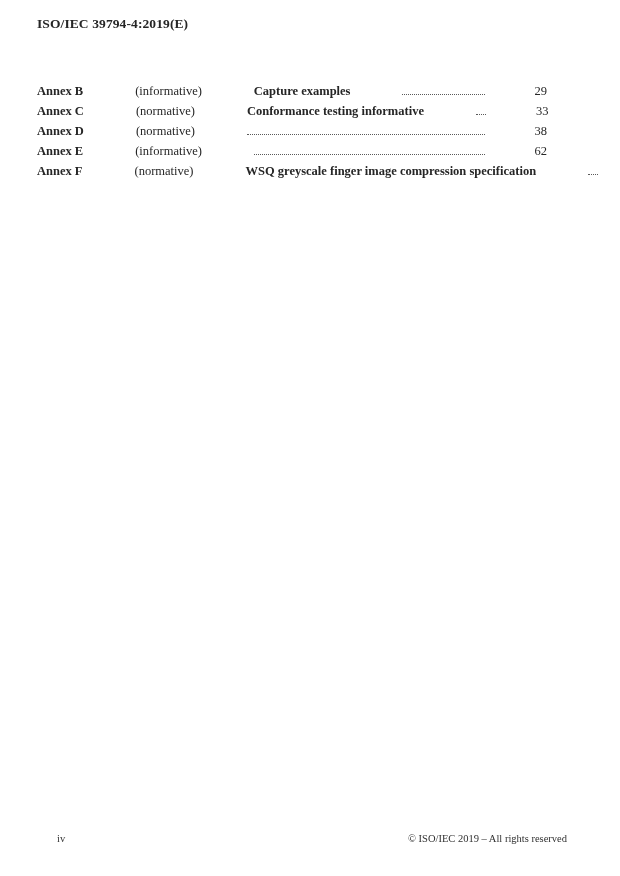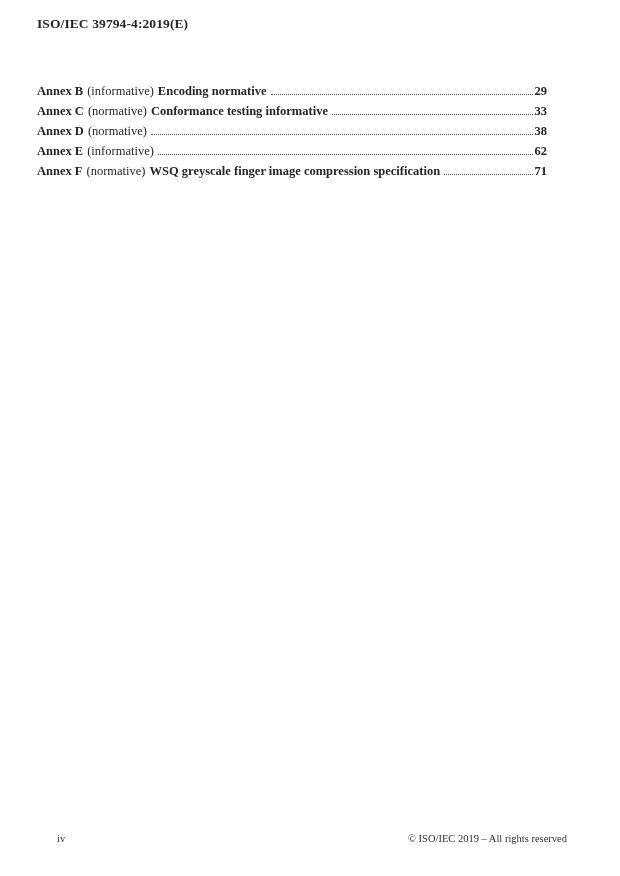--- a/index.html
+++ b/index.html
@@ -28,39 +28,40 @@
     left: 37px;
     top: 84px;
     width: 510px;
   }
   .toc-row {
     display: flex;
     align-items: baseline;
     height: 20px;
     font-size: 12.5px;
     cursor: default;
+    gap: 48px;
   }
   .toc-row .txt {
     white-space: pre;
   }
   .toc-row .txt:not(:empty) {
     margin-right: 4px;
   }
   .toc-row .bold {
     font-weight: bold;
   }
   .toc-row .leader {
     flex: 1;
     height: 3px;
     border-bottom: 1px dotted #5a5a5a;
     margin-right: 2px;
     min-width: 10px;
   }
   .toc-row .pg {
-    font-weight: bold;
+    font-weight: normal;
     text-align: left;
   }
   .doc-footer {
     position: absolute;
     left: 37px;
     top: 833px;
     width: 510px;
     display: flex;
     justify-content: space-between;
     align-items: baseline;
@@ -72,21 +73,21 @@
 </head>
 <body>
 
 <div class="doc-header">ISO/IEC 39794-4:2019(E)</div>
 
 <div class="toc">
 
   <div class="toc-row">
     <span class="txt bold">Annex B</span>
     <span class="txt">(informative)</span>
-    <span class="txt bold">Encoding normative</span>
+    <span class="txt bold">Capture examples</span>
     <span class="leader"></span>
     <span class="pg">29</span>
   </div>
 
   <div class="toc-row">
     <span class="txt bold">Annex C</span>
     <span class="txt">(normative)</span>
     <span class="txt bold">Conformance testing informative</span>
     <span class="leader"></span>
     <span class="pg">33</span>

